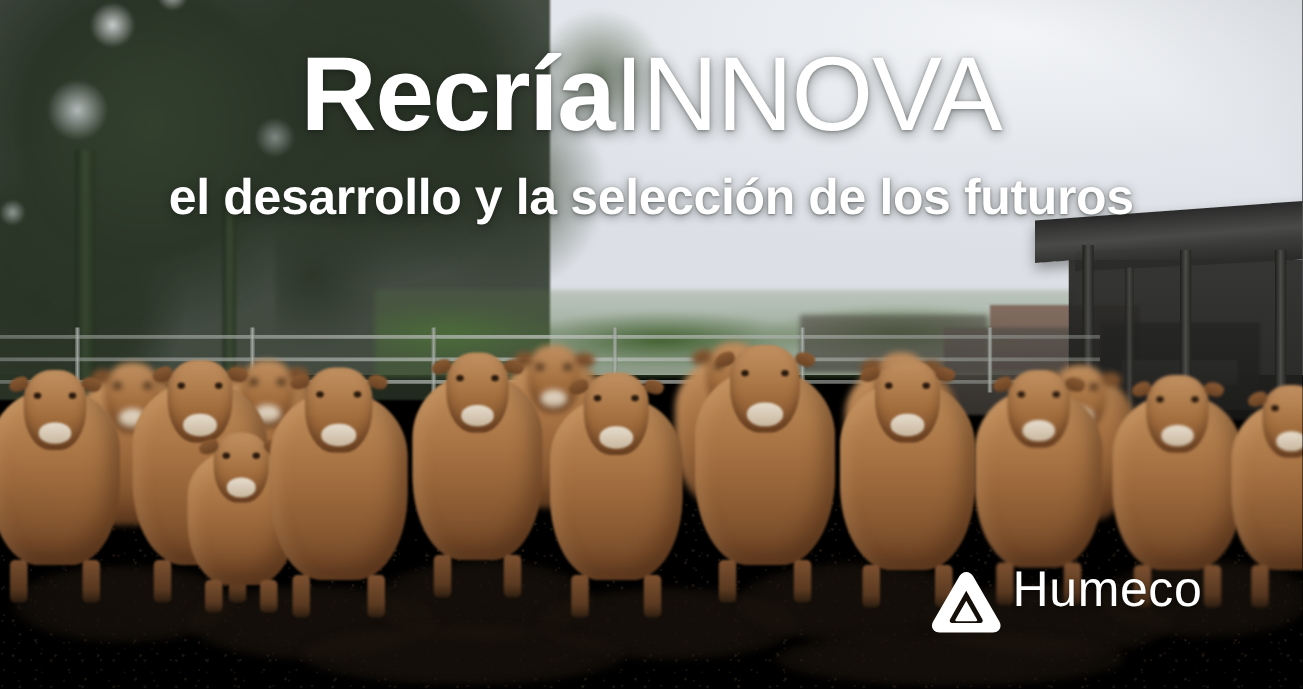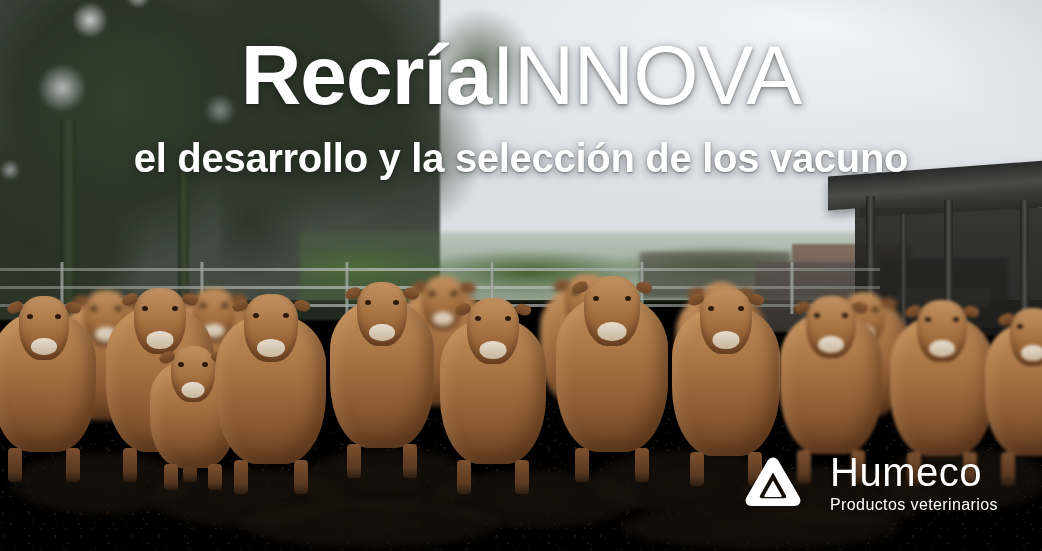--- a/index.html
+++ b/index.html
@@ -223,21 +223,21 @@
     font-size:40px; line-height:48px;
     font-weight:bold; color:#ffffff;
     letter-spacing:-.3px;
     text-shadow:0 2px 8px rgba(25,30,25,.5), 0 1px 2px rgba(25,30,25,.45);
   }
   .subtitle div { white-space:nowrap; }
 
   
   .logo {
     position:absolute; left:742px; top:452px;
-    display:flex; align-items:flex-start; gap:26px;
+    display:flex; align-items:flex-start; gap:6px;
   }
   .logo-mark { width:62px; height:56px; flex:none; margin-top:2px; }
   .logo-text { display:flex; flex-direction:column; }
   .logo-name {
     font-size:40px; line-height:40px; font-weight:300;
     color:#fff; letter-spacing:.5px;
     text-shadow:0 1px 4px rgba(0,0,0,.4);
   }
   .logo-tag {
     font-size:16px; line-height:20px; font-weight:normal;
@@ -474,28 +474,27 @@
     </div>
 
     <div class="vignette"></div>
   </div>
 
   <div class="title">
     <span class="bold">Recría</span><span class="light">INNOVA</span>
   </div>
 
   <div class="subtitle">
-    <div>el desarrollo y la selección de los vacuno</div>
+    <div>el desarrollo y la selección de los futuros</div>
   </div>
 
   <div class="logo">
     <svg class="logo-mark" viewBox="0 0 62 56">
       <path d="M31 3.5 C33.4 3.5 35.2 4.8 36.4 6.8 L57.5 43.2 C58.7 45.3 58.8 47.6 57.6 49.4 C56.4 51.2 54.4 51.9 52.1 51.9 L9.9 51.9 C7.6 51.9 5.6 51.2 4.4 49.4 C3.2 47.6 3.3 45.3 4.5 43.2 L25.6 6.8 C26.8 4.8 28.6 3.5 31 3.5 Z
                M31 18.5 L18.2 41.2 C17.7 42.1 17.7 42.9 18.1 43.5 C18.5 44.1 19.2 44.3 20.2 44.3 L41.8 44.3 C42.8 44.3 43.5 44.1 43.9 43.5 C44.3 42.9 44.3 42.1 43.8 41.2 Z" fill="#ffffff" fill-rule="evenodd"></path>
       <path d="M31 26.5 L39.6 41.6 C40 42.3 39.6 43 38.8 43 L23.2 43 C22.4 43 22 42.3 22.4 41.6 Z" fill="#ffffff"></path>
     </svg>
     <div class="logo-text">
       <div class="logo-name">Humeco</div>
-      <div class="logo-tag">Productos veterinarios</div>
     </div>
   </div>
 
 </div>
 
 </body></html>

